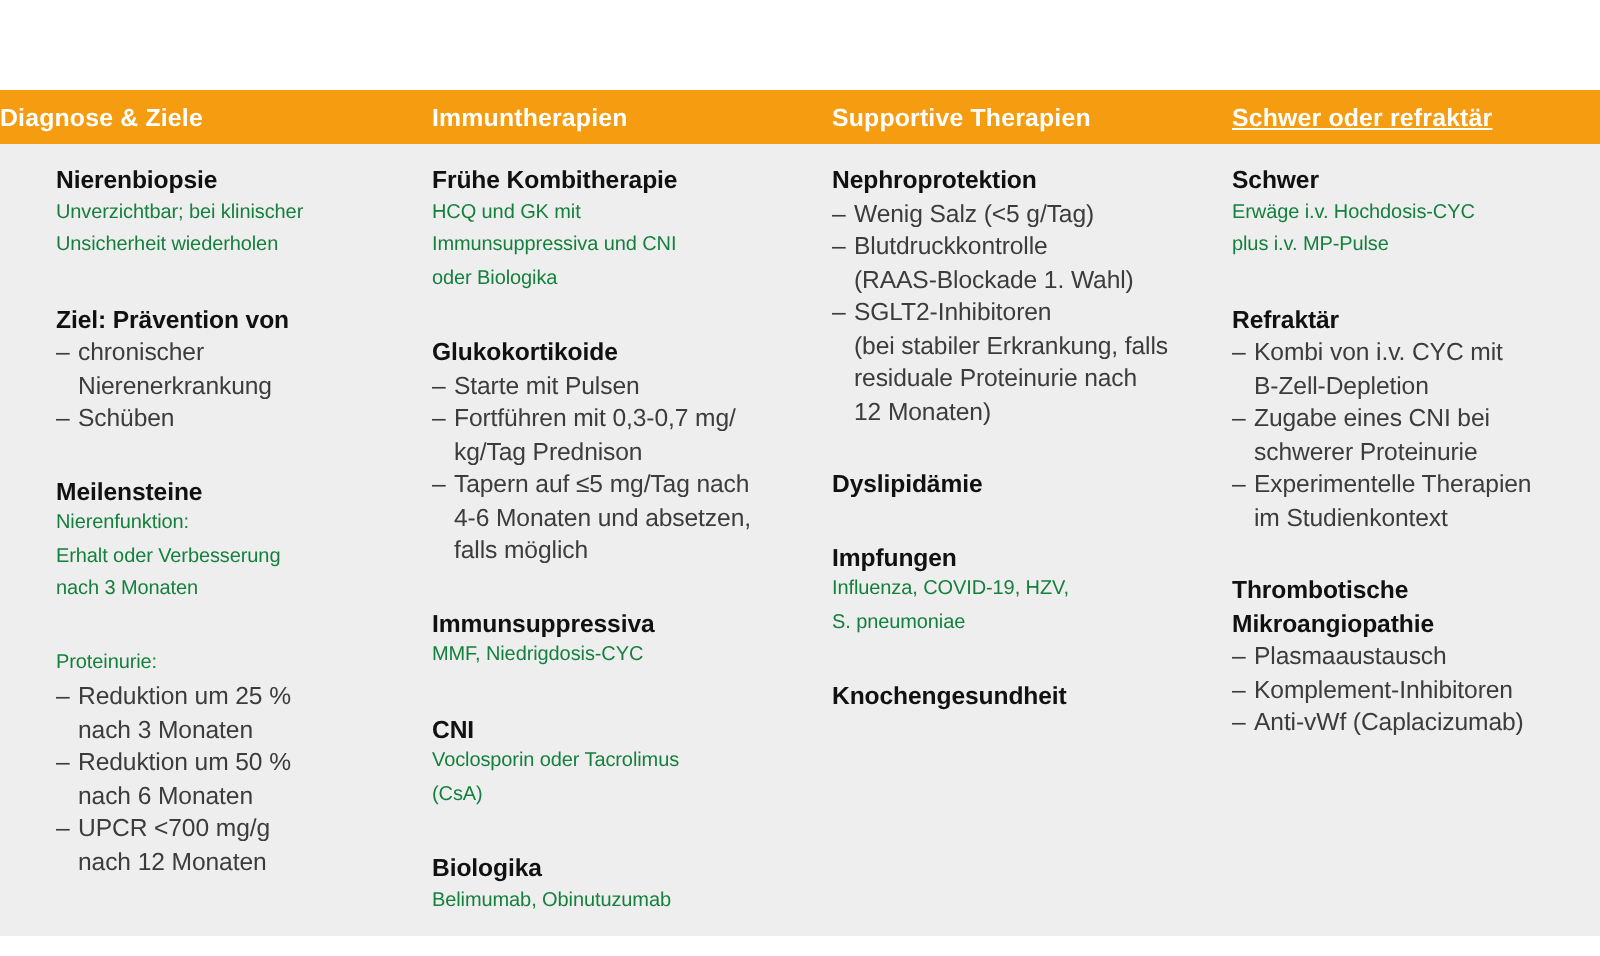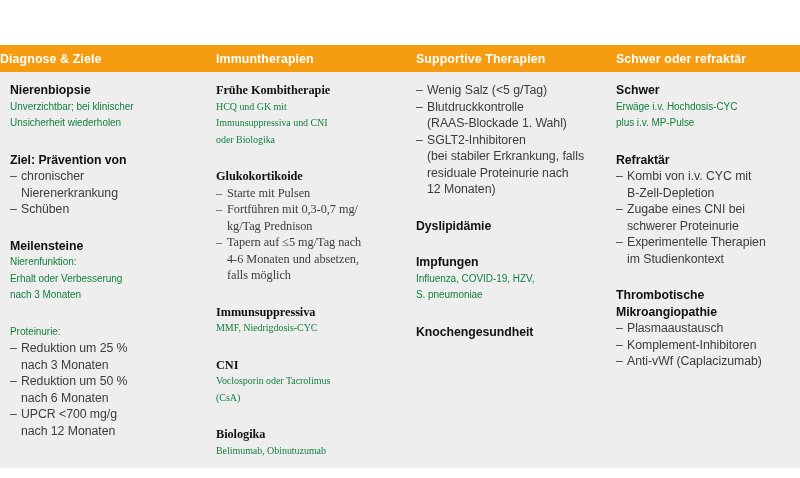--- a/index.html
+++ b/index.html
@@ -46,37 +46,37 @@
     color: #ffffff;
     font-size: 12.4px;
     font-weight: bold;
     letter-spacing: 0.1px;
     white-space: nowrap;
     padding-left: 0;
   }
   .header-cell.c1 { width: 203px; }
   .header-cell.c2 { width: 200px; padding-left: 13px; }
   .header-cell.c3 { width: 200px; padding-left: 13px; }
-  .header-cell.c4 { width: 197px; padding-left: 13px; }
+  .header-cell.c4 { width: 197px; padding-left: 13px; text-decoration: underline; }
 
   .columns {
     position: absolute;
     left: 0;
     top: 72px;
     width: 800px;
     height: 396px;
     display: flex;
     align-items: flex-start;
   }
   .column {
     box-sizing: border-box;
     height: 100%;
   }
-  .column.c1 { width: 203px; padding-left: 10px; padding-right: 6px; }
-  .column.c2 { width: 200px; padding-left: 13px; padding-right: 6px; font-family: Liberation Serif, serif; }
+  .column.c1 { width: 203px; padding-left: 28px; padding-right: 6px; }
+  .column.c2 { width: 200px; padding-left: 13px; padding-right: 6px; }
   .column.c3 { width: 200px; padding-left: 13px; padding-right: 6px; }
   .column.c4 { width: 197px; padding-left: 13px; padding-right: 16px; }
 
   .block {
     margin-top: 20px;
   }
   .block:first-child {
     margin-top: 10px;
   }
   .block-title {
@@ -187,20 +187,21 @@
           <div class="block-line">Voclosporin oder Tacrolimus</div>
           <div class="block-line">(CsA)</div>
         </div>
         <div class="block">
           <div class="block-title">Biologika</div>
           <div class="block-line">Belimumab, Obinutuzumab</div>
         </div>
       </div>
     <div class="column c3">
         <div class="block">
+          <div class="block-title">Nephroprotektion</div>
           <ul class="bullets">
             <li><span class="dash">–</span><span>Wenig Salz (&lt;5 g/Tag)</span></li>
             <li><span class="dash">–</span><span>Blutdruckkontrolle</span></li>
             <li><span>(RAAS-Blockade 1. Wahl)</span></li>
             <li><span class="dash">–</span><span>SGLT2-Inhibitoren</span></li>
             <li><span>(bei stabiler Erkrankung, falls</span></li>
             <li><span>residuale Proteinurie nach</span></li>
             <li><span>12 Monaten)</span></li>
           </ul>
         </div>

